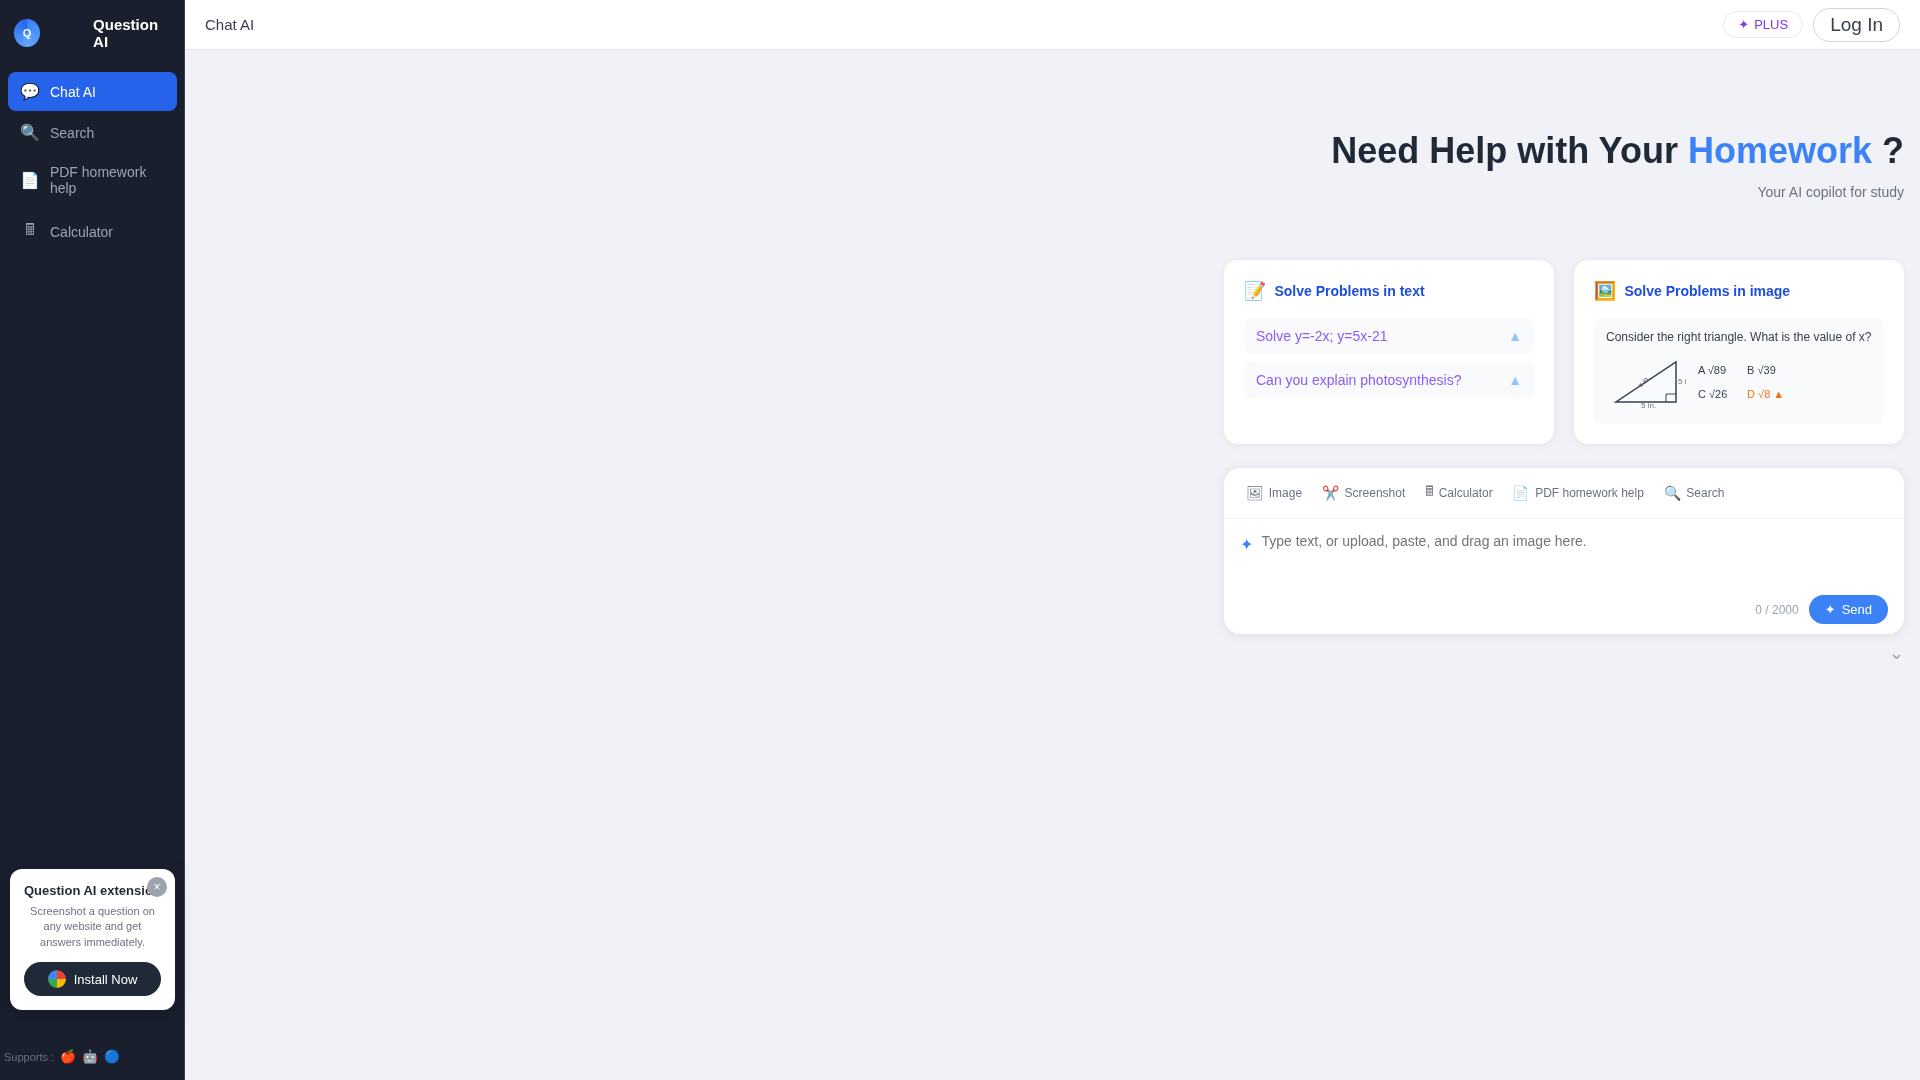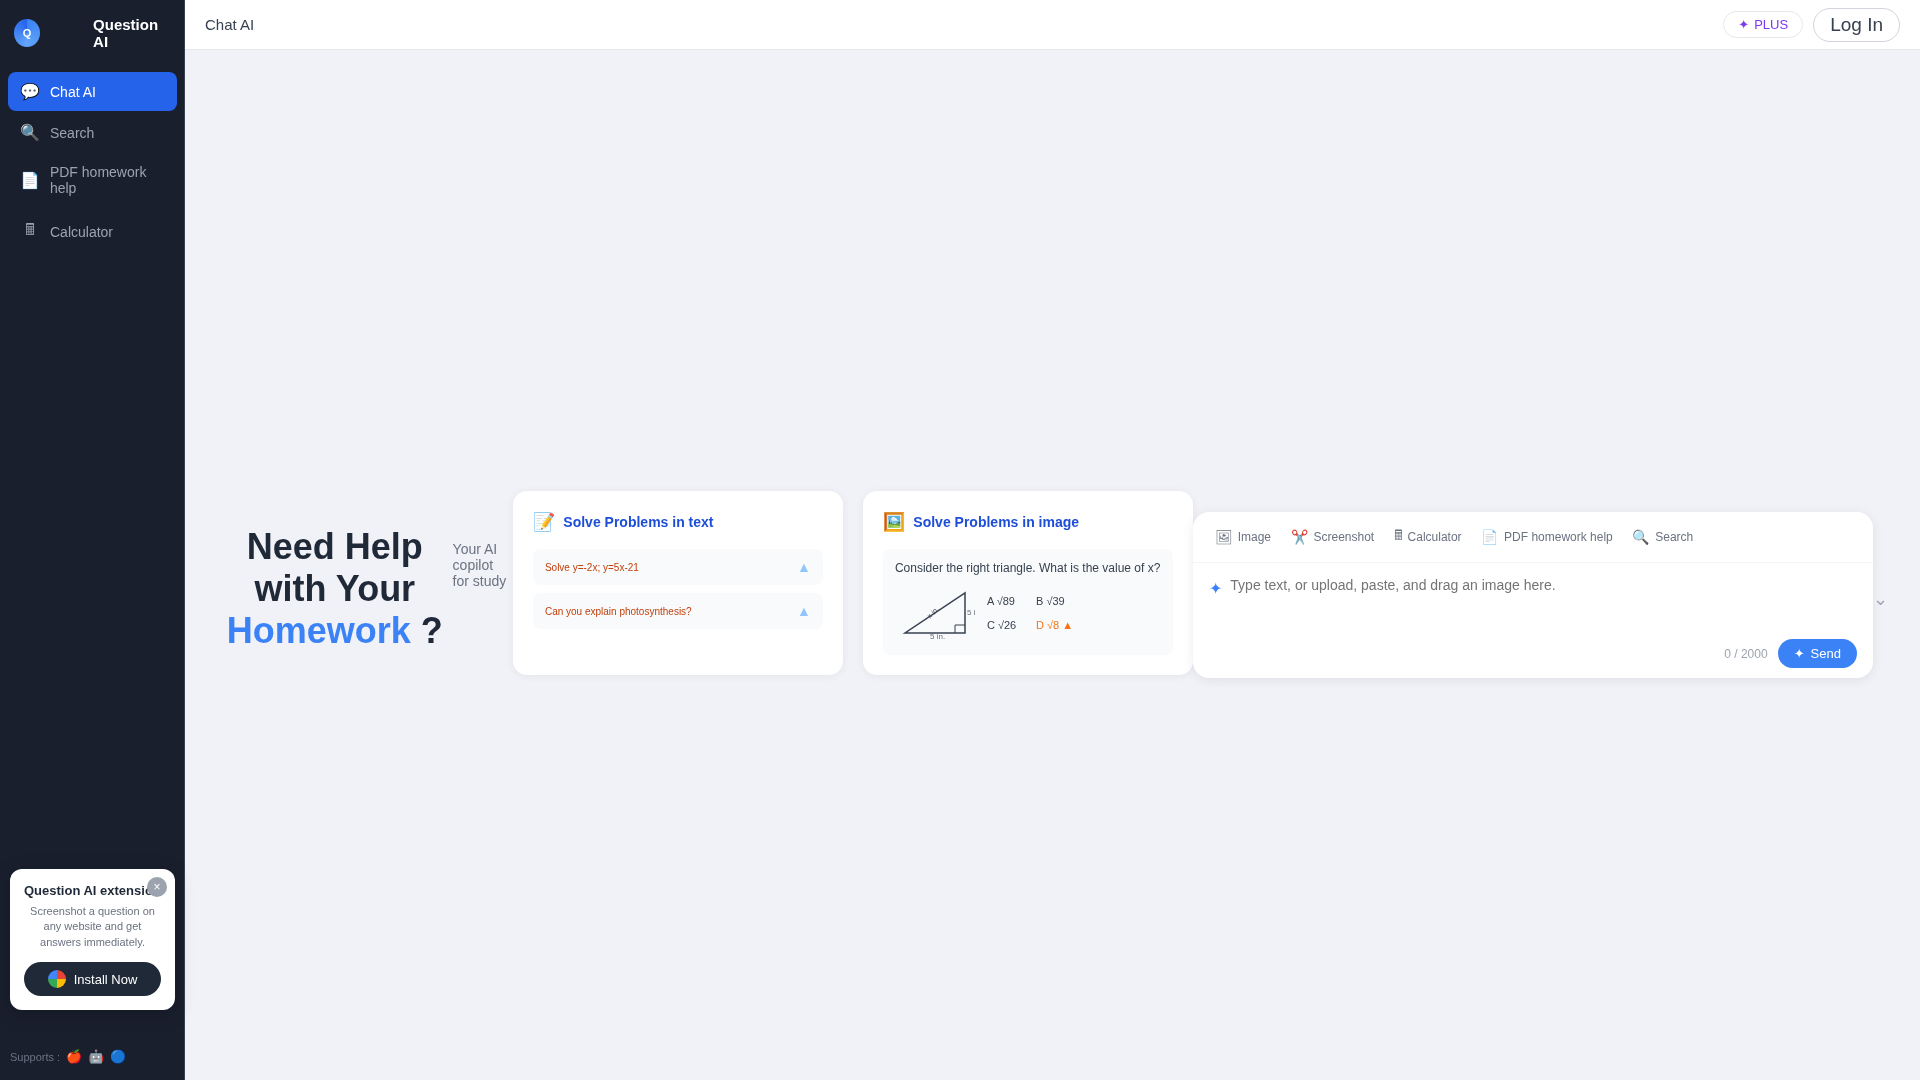--- a/index.html
+++ b/index.html
@@ -122,21 +122,21 @@
     }
     .chrome-icon {
       width: 18px; height: 18px;
       border-radius: 50%;
       background: conic-gradient(#ea4335 0deg 90deg, #fbbc05 90deg 180deg, #34a853 180deg 270deg, #4285f4 270deg 360deg);
     }
 
     .supports-row {
       position: absolute;
       bottom: 16px;
-      left: 10px;
+      left: 4px;
       display: flex;
       align-items: center;
       gap: 6px;
       color: #6b7280;
       font-size: 11px;
     }
     .support-icon { font-size: 13px; }
 
     
     .main-content {
@@ -186,25 +186,25 @@
       padding: 5px 16px;
       font-size: 19px;
       color: #374151;
       cursor: pointer;
     }
 
     
     .hero-area {
       flex: 1;
       display: flex;
-      flex-direction: row;
-      align-items: center;
+      flex-direction: column;
+      align-items: flex-end;
       background: #f0f2f8;
       overflow-y: auto;
-      padding: 80px 32px 20px;
+      padding: 80px 16px 20px;
     }
     .hero-title {
       font-size: 36px;
       font-weight: 700;
       color: #1f2937;
       text-align: center;
       margin-bottom: 12px;
     }
     .hero-title .highlight {
       color: #3b82f6;
@@ -245,22 +245,22 @@
     .card-item {
       display: flex;
       align-items: center;
       justify-content: space-between;
       padding: 10px 12px;
       background: #f9fafb;
       border-radius: 8px;
       margin-bottom: 8px;
     }
     .card-item-text {
-      font-size: 10px;
-      color: #c2410c;
+      font-size: 14px;
+      color: #8b5cf6;
     }
     .card-item-arrow {
       color: #93c5fd;
       font-size: 14px;
     }
 
     
     .image-card-content {
       background: #f9fafb;
       border-radius: 8px;

